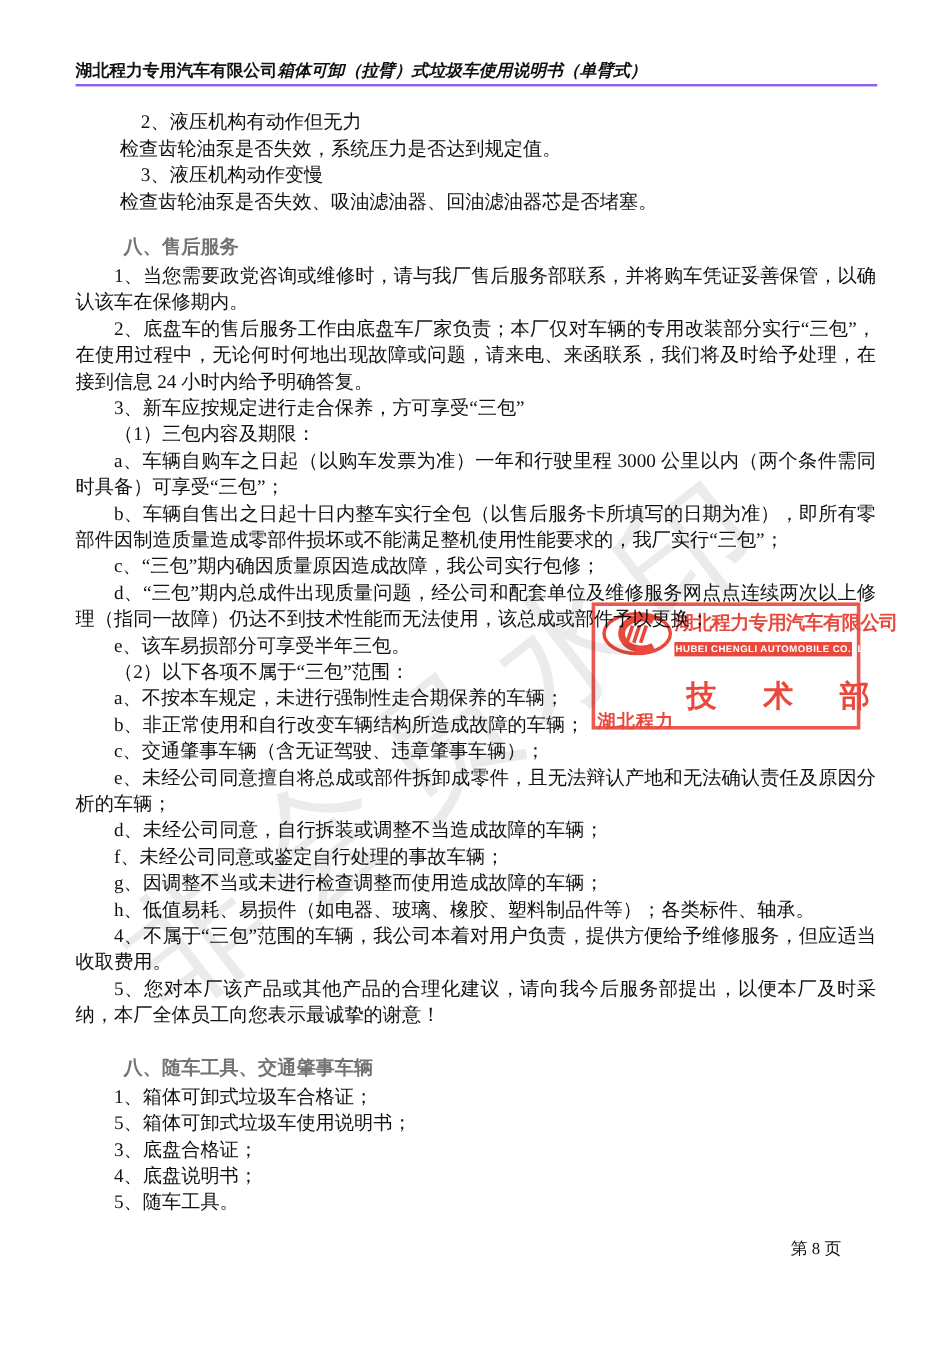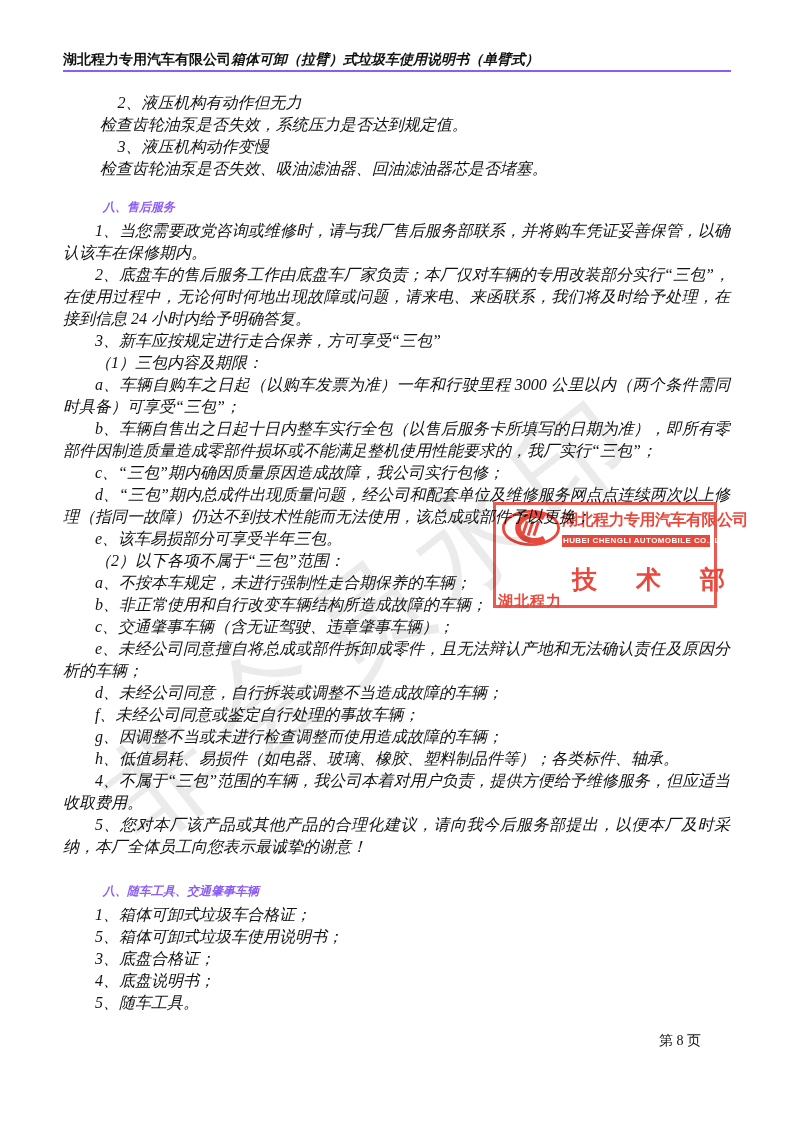--- a/index.html
+++ b/index.html
@@ -21,28 +21,28 @@
     text-align:center;font-size:112px;letter-spacing:18px;
     color:rgba(130,130,130,0.16);white-space:nowrap;
     transform:rotate(-38deg);z-index:1;font-family:"Liberation Sans",sans-serif;
     pointer-events:none;user-select:none;
   }
   
   .content{
     position:absolute;left:63px;top:92px;width:667px;z-index:2;
     font-size:16px;line-height:22px;text-align:justify;
   }
-  .content p{margin:0;font-style:italic;}
+  .content p{margin:0;}
   .ts-num{text-indent:3.4em;}
   .ts-body{text-indent:2.3em;}
   .para{text-indent:2em;}
   .sec-heading{
     font-family:"Liberation Sans",sans-serif;font-weight:700;
-    font-size:12px;padding-left:40px;margin:16px 0 2px 0 !important;
-    text-indent:0;color:#8b5cf6;
+    font-size:16px;padding-left:40px;margin:16px 0 2px 0 !important;
+    text-indent:0;color:#737373;
   }
   .sec-heading.second{margin-top:22px !important;}
   
   .stamp{
     position:absolute;left:493px;top:502px;width:218px;height:100px;
     border:3px solid rgba(232,57,44,0.9);z-index:3;
     mix-blend-mode:multiply;opacity:0.92;color:#e8392c;
     font-family:"Liberation Sans",sans-serif;
     display:flex;flex-direction:column;
   }

